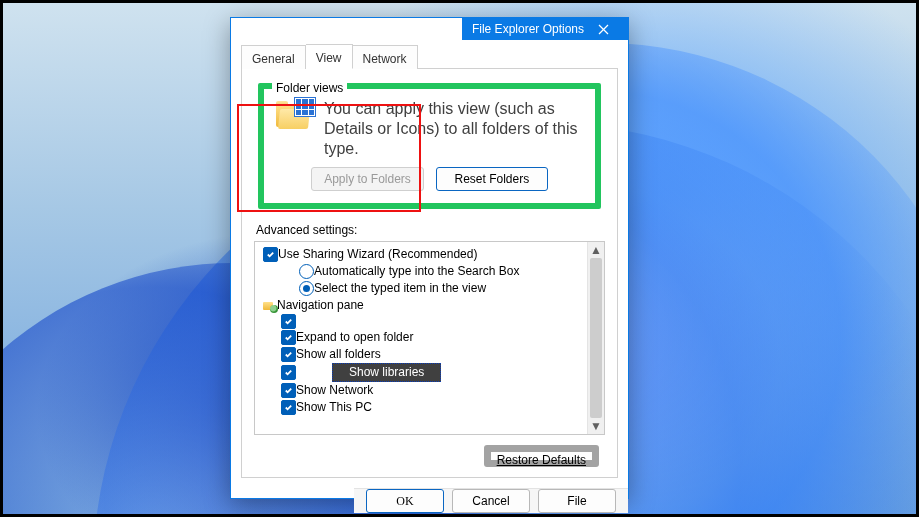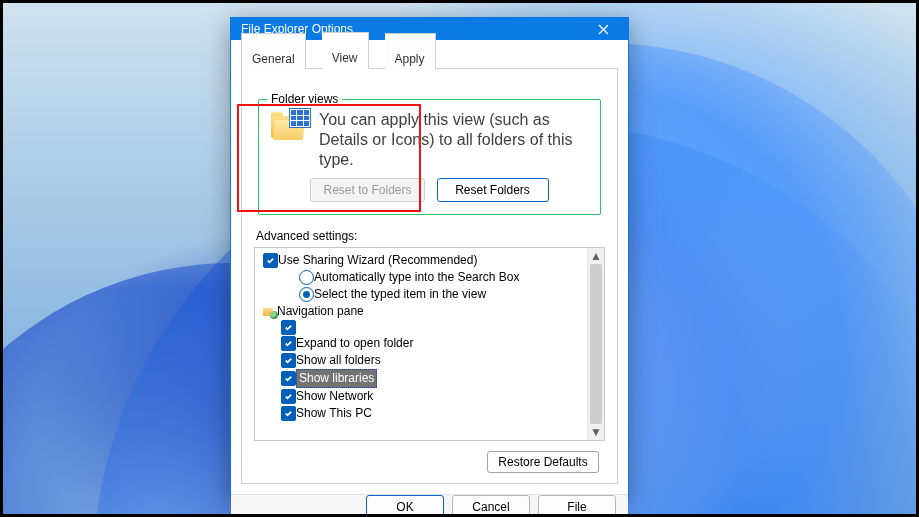--- a/index.html
+++ b/index.html
@@ -37,21 +37,21 @@
         transform: rotate(-50deg); }
 
   
   .window {
     position: absolute;
     left: 227px; top: 14px;
     width: 397px; height: 480px;
     background: #fff;
     border: 1px solid #0a7ae5;
     box-shadow: 0 6px 24px rgba(0,0,0,0.35);
-    display: flex; flex-direction: column;
+    display: flex; flex-direction: column; align-items: flex-end;
   }
   .titlebar {
     height: 28px;
     background: #0a7ae5;
     color: #fff;
     display: flex; align-items: center;
     padding: 0 6px 0 10px;
     font-size: 12px;
   }
   .titlebar .title { flex: 1; }
@@ -70,26 +70,26 @@
   }
 
   
   .tabs {
     display: flex;
     align-items: flex-end;
     height: 22px;
     position: relative;
   }
   .tab {
-    padding: 18px 10px 3px 10px;
+    padding: 6px 10px 3px 10px;
     border: 1px solid #d0d0d0;
     border-bottom: none;
     background: #fdfdfd;
     color: #333;
-    margin-right: 16px;
+    margin-right: 0;
     font-size: 12px;
     cursor: pointer;
     position: relative;
     top: 1px;
   }
   .tab + .tab { border-left: none; }
   .tab.active {
     background: #fff;
     border-bottom: 1px solid #fff;
     z-index: 2;
@@ -98,25 +98,25 @@
   .tabpage {
     border: 1px solid #d0d0d0;
     flex: 1;
     padding: 10px 12px 10px 12px;
     display: flex; flex-direction: column;
     background: #fff;
   }
 
   
   .groupbox {
-    border: 1px solid #22c55e;
+    border: 6px solid #22c55e;
     border-radius: 2px;
     padding: 10px 10px 12px 10px;
     position: relative;
-    margin: 20px 4px 10px 4px;
+    margin: 4px 4px 10px 4px;
   }
   .groupbox .legend {
     position: absolute; top: -8px; left: 8px;
     background: #fff; padding: 0 4px;
     font-size: 12px; color: #000;
   }
   .fv-row { display: flex; gap: 10px; align-items: flex-start; }
   .fv-icon {
     width: 40px; height: 34px; flex: 0 0 40px;
     position: relative;
@@ -222,48 +222,48 @@
     background: linear-gradient(#ffe6a0,#f5c860); border-radius:1px 1px 0 0; }
   .navicon {
     width:14px; height:12px; flex:0 0 14px; position:relative;
   }
   .navicon::before{content:"";position:absolute;left:0;top:2px;width:10px;height:8px;
     background:linear-gradient(#ffe08a,#f0b93a);border-radius:1px;}
   .navicon::after{content:"";position:absolute;right:-1px;bottom:-1px;width:8px;height:8px;
     background:radial-gradient(circle at 40% 40%, #8fd08f 0 40%, #3a9a3a 55%, #2c7a2c 100%);
     border-radius:50%;}
 
-  .hl { background:#737373; color:#fff; padding:0 2px; border:1px dotted #0a3db8; }
+  .hl { background:#404040; color:#fff; padding:0 16px; border:1px dotted #0a3db8;margin-left:36px; }
 
   .redbox {
     position: absolute;
     border: 2px solid #e11;
     pointer-events: none;
   }
 
   .restore-row { display:flex; justify-content:flex-end; margin:10px 6px 0 0;}
   button.restore {
     min-width: 112px; height: 22px;
-    border: 1px solid #a3a3a3; border-radius: 3px;
-    background: #fdfdfd; font-size: 12px; cursor:pointer;
+    border: 7px solid #a3a3a3; border-radius: 3px;
+    background: #fdfdfd; font-size: 12px; cursor:pointer;text-decoration:underline;
   }
 
   .footer {
     height: 44px;
     border-top: 1px solid #e3e3e3;
     background: #f6f6f6;
     display: flex; align-items: center; justify-content: flex-end;
     gap: 8px; padding: 0 12px;
   }
   .footer button {
     min-width: 78px; height: 24px;
     border: 1px solid #b8b8b8; border-radius: 3px;
     background: #fdfdfd; font-size: 12px; cursor: pointer;
   }
-  .footer button.primary { border-color: #0a66c2; }
+  .footer button.primary { border-color: #0a66c2; font-family: Liberation Serif, serif; }
 </style>
 </head>
 <body>
 
 <div class="desktop">
   <div class="petal p1"></div>
   <div class="petal p2"></div>
   <div class="petal p3"></div>
 
   <div class="window">
@@ -274,21 +274,21 @@
           <line x1="1" y1="1" x2="10" y2="10"></line>
             <line x1="10" y1="1" x2="1" y2="10"></line>
         </svg>
       </div>
     </div>
 
     <div class="client">
       <div class="tabs">
         <div class="tab">General</div>
         <div class="tab active">View</div>
-        <div class="tab">Apply</div>
+        <div class="tab">Network</div>
       </div>
 
       <div class="tabpage">
 
         <div class="groupbox">
           <span class="legend">Folder views</span>
           <div class="fv-row">
             <div class="fv-icon">
               <div class="folder-tab"></div>
               <div class="folder-back"></div>
@@ -301,21 +301,21 @@
                   <i></i>
                   <i></i>
                   <i></i>
                   <i></i>
                   <i></i>
                 </div>
             </div>
             <div class="fv-text">You can apply this view (such as Details or Icons) to all folders of this type.</div>
           </div>
           <div class="btnrow">
-            <button class="win" disabled="">Reset to Folders</button>
+            <button class="win" disabled="">Apply to Folders</button>
             <button class="win">Reset Folders</button>
           </div>
         </div>
 
         <div class="adv-label">Advanced settings:</div>
 
         <div class="treebox">
           <div class="tree" id="tree">
               <div class="row lvl1">
                 <span class="chk">

